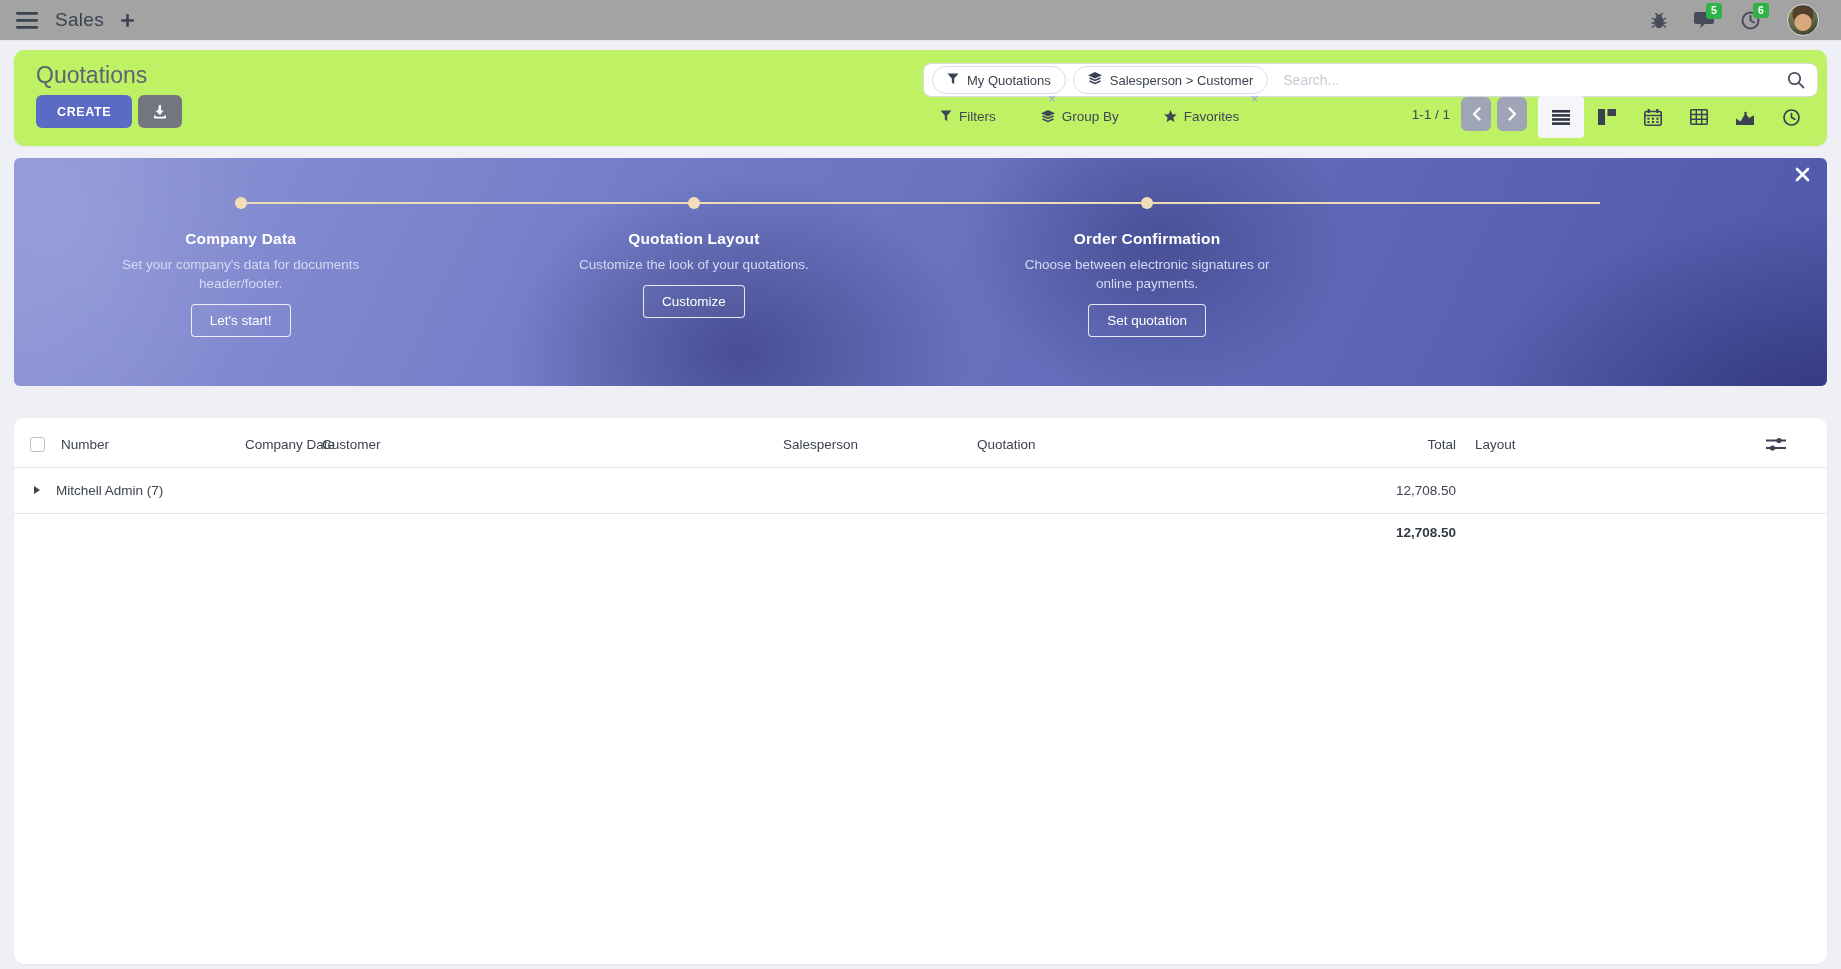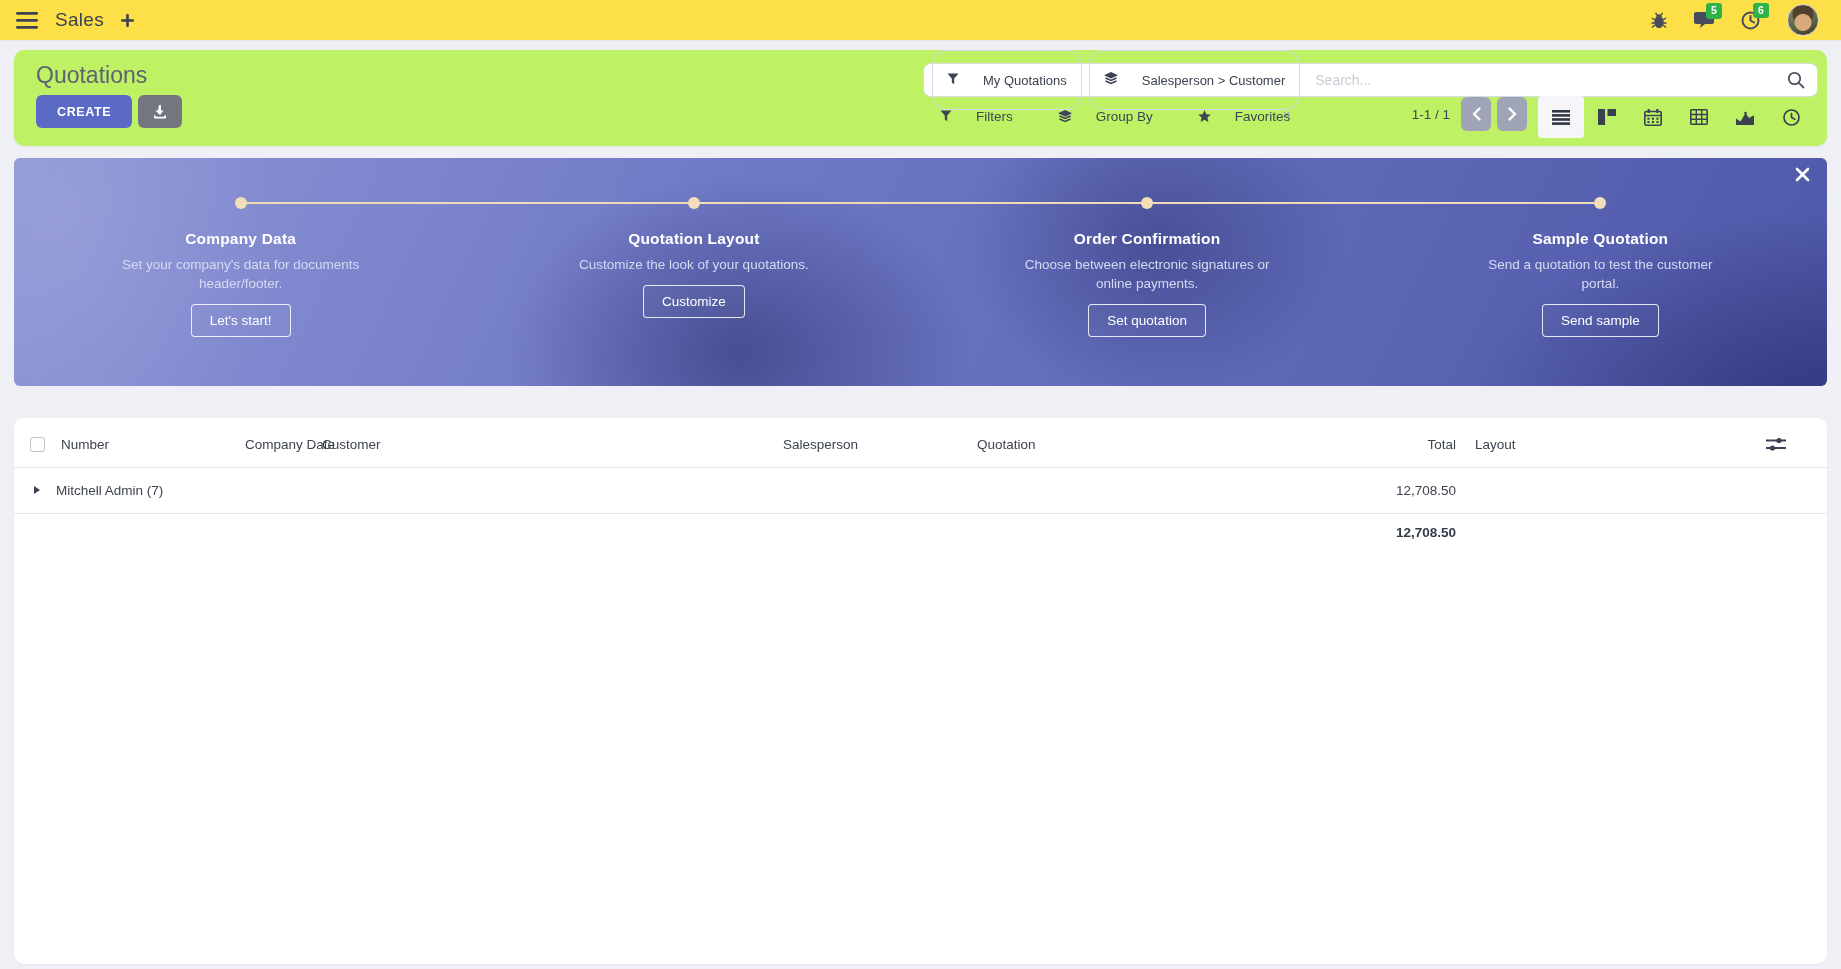--- a/index.html
+++ b/index.html
@@ -1,20 +1,20 @@
 <!DOCTYPE html>
 <html><head>
 <meta charset="utf-8">
 <style>
   html,body{margin:0;padding:0;}
   body{background:#eef0f5;font-family:"Liberation Sans",sans-serif;}
   .screen{position:relative;width:1841px;height:969px;overflow:hidden;background:#eef0f5;}
 
   
-  .navbar{position:absolute;top:0;left:0;right:0;height:41px;background:#fde047;
+  .navbar{position:absolute;top:0;left:0;right:0;height:41px;background:#a3a3a3;
     border-bottom:1px solid #e7e7ec;display:flex;align-items:center;
     padding:0 16px;box-sizing:border-box;z-index:5;}
   .nav-left{display:flex;align-items:center;gap:17px;}
   .app-name{font-size:19px;color:#3b4251;font-weight:500;letter-spacing:.3px;cursor:pointer;}
   .icon-btn{display:inline-flex;align-items:center;justify-content:center;cursor:pointer;}
   .nav-right{margin-left:auto;display:flex;align-items:center;gap:27px;padding-right:6px;}
   .nav-ico{position:relative;display:inline-flex;cursor:pointer;}
   .badge{position:absolute;top:-8px;left:12px;background:#2fb348;color:#fff;
     font-size:10.5px;font-weight:bold;padding:2px 5px;border-radius:3px;line-height:1.1;}
   .avatar{width:30px;height:30px;border-radius:50%;cursor:pointer;border:1px solid #d8d8e0;
@@ -29,30 +29,30 @@
   .page-title{position:absolute;left:22px;top:12px;margin:0;font-size:23px;font-weight:normal;color:#5d6373;}
   .cp-buttons{position:absolute;left:22px;top:45px;display:flex;gap:6px;}
   .btn-create{background:#5b6ac4;border:none;color:#fff;font-size:12.5px;font-weight:bold;
     letter-spacing:.6px;padding:0 21px;height:33px;border-radius:6px;cursor:pointer;font-family:inherit;}
   .btn-export{background:#73767e;border:none;width:44px;height:33px;border-radius:6px;cursor:pointer;
     display:flex;align-items:center;justify-content:center;}
 
   .searchbox{position:absolute;left:909px;top:13px;width:895px;height:34px;background:#fff;
     border:1px solid #dadae4;border-radius:8px;display:flex;align-items:center;
     padding:0 12px 0 8px;box-sizing:border-box;}
-  .facet{position:relative;display:inline-flex;align-items:center;gap:24px;height:26px;
-    border:1px solid #d6daee;border-radius:15px;padding:16px 14px;margin-right:7px;cursor:pointer;}
+  .facet{position:relative;display:inline-flex;align-items:center;gap:8px;height:26px;
+    border:1px solid #d6daee;border-radius:15px;padding:0 14px;margin-right:7px;cursor:pointer;}
   .facet-label{font-size:13px;color:#3b4251;white-space:nowrap;}
   .facet-x{position:absolute;right:9px;bottom:-13px;color:#929fdc;font-size:13px;cursor:pointer;}
   .search-input{flex:1;border:none;outline:none;background:transparent;font-size:14px;
     color:#3b4251;padding:0 8px;font-family:inherit;min-width:60px;}
   .search-input::placeholder{color:#c7cbd6;}
 
   .cp-menus{position:absolute;left:926px;top:50px;height:32px;display:flex;align-items:center;gap:45px;}
-  .menu-item{display:inline-flex;align-items:center;gap:24px;font-size:13.5px;color:#3f4656;cursor:pointer;}
+  .menu-item{display:inline-flex;align-items:center;gap:7px;font-size:13.5px;color:#3f4656;cursor:pointer;}
 
   .pager{position:absolute;left:1356px;top:47px;display:flex;align-items:center;gap:11px;}
   .pager-text{width:80px;text-align:right;font-size:13.5px;color:#3f4656;}
   .pager-btn{width:30px;height:34px;background:#9fa4b6;border:none;border-radius:6px;cursor:pointer;
     display:inline-flex;align-items:center;justify-content:center;}
   .pager-btn + .pager-btn{margin-left:-5px;}
 
   .view-switcher{position:absolute;left:1524px;top:46px;display:flex;}
   .vs-tile{width:46px;height:42px;display:flex;align-items:center;justify-content:center;cursor:pointer;}
   .vs-tile.active{background:#f5f5fa;border-radius:4px;}
@@ -303,26 +303,20 @@
         <button class="step-btn">Customize</button>
       </div>
 
       <div class="step">
         <span class="dot"></span>
         <h3 class="step-title">Order Confirmation</h3>
         <p class="step-desc">Choose between electronic signatures or online payments.</p>
         <button class="step-btn">Set quotation</button>
       </div>
 
-      <div class="step">
-        <span class="dot"></span>
-        <h3 class="step-title">Sample Quotation</h3>
-        <p class="step-desc">Send a quotation to test the customer portal.</p>
-        <button class="step-btn">Send sample</button>
-      </div>
 
     </div>
   </section>
 
   <section class="table-card">
     <div class="thead">
       <span class="checkbox"></span>
       <span class="th th-number">Number</span>
       <span class="th th-date">Company Date</span>
       <span class="th th-customer">Customer</span>

